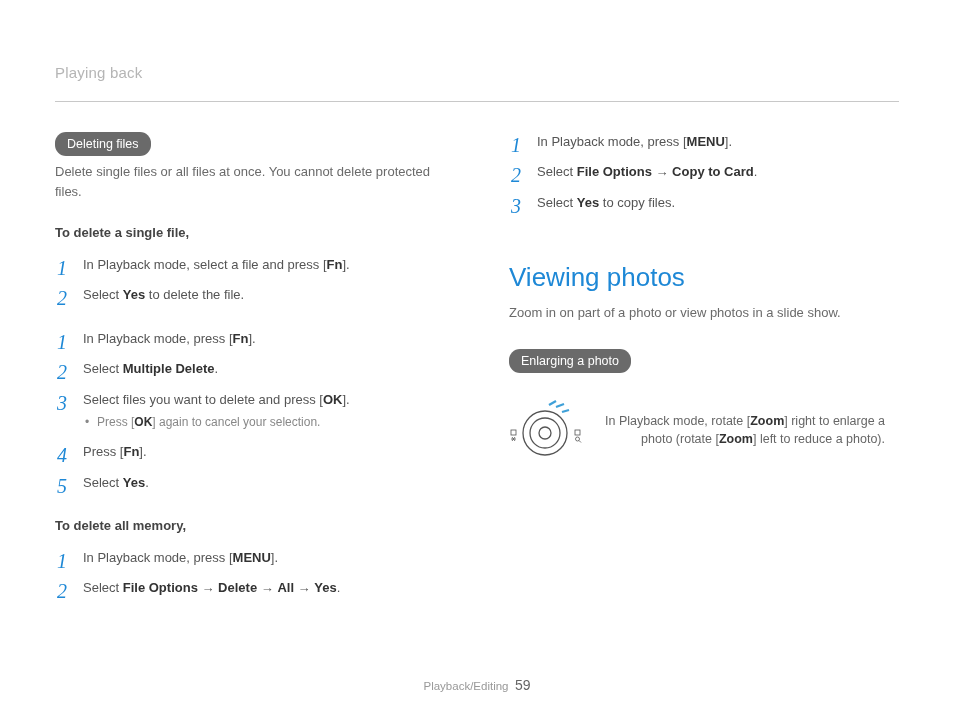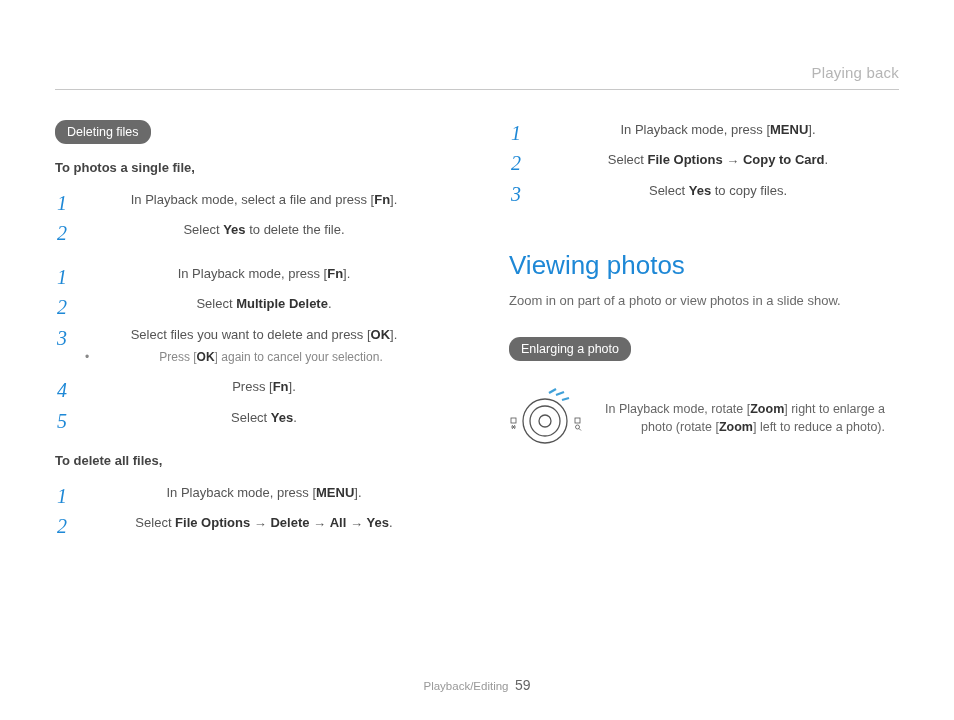--- a/index.html
+++ b/index.html
@@ -14,24 +14,23 @@
     line-height: 1.5;
   }
   .page {
     padding: 62px 55px 40px 55px;
   }
   .running-header {
     color: #b5b5b5;
     font-size: 15px;
     font-weight: 300;
     border-bottom: 1px solid #c8c8c8;
-    padding-bottom: 4px;
+    padding-bottom: 16px;
     margin-bottom: 30px;
     letter-spacing: 0.2px;
-    text-align: right;
   }
   .cols {
     display: flex;
     gap: 64px;
   }
   .col {
     flex: 1;
     min-width: 0;
   }
   .pill {
@@ -53,21 +52,20 @@
     font-weight: bold;
     color: #444;
     margin-top: 8px;
     margin-bottom: 12px;
     font-size: 13px;
   }
   ol.steps {
     list-style: none;
     counter-reset: step;
     margin-bottom: 24px;
-    text-align: center;
   }
   ol.steps > li {
     counter-increment: step;
     position: relative;
     padding-left: 28px;
     margin-bottom: 11px;
     color: #555;
     font-size: 13px;
   }
   ol.steps > li::before {
@@ -136,22 +134,23 @@
 </head>
 <body>
 
 <div class="page">
   <div class="running-header">Playing back</div>
 
   <div class="cols">
 
     <div class="col">
       <div class="pill">Deleting files</div>
-
-      <p class="subhead">To photos a single file,</p>
+      <p class="intro">Delete single files or all files at once. You cannot delete protected files.</p>
+
+      <p class="subhead">To delete a single file,</p>
       <ol class="steps">
         <li>
           <span>In Playback mode, select a file and press [</span><span class="key">Fn</span><span>].</span>
         </li>
         <li>
           <span>Select </span><span class="bold">Yes</span><span> to delete the file.</span>
         </li>
       </ol>
 
       <ol class="steps">
@@ -168,21 +167,21 @@
           </span>
         </li>
         <li>
           <span>Press [</span><span class="key">Fn</span><span>].</span>
         </li>
         <li>
           <span>Select </span><span class="bold">Yes</span><span>.</span>
         </li>
       </ol>
 
-      <p class="subhead">To delete all files,</p>
+      <p class="subhead">To delete all memory,</p>
       <ol class="steps">
         <li>
           <span>In Playback mode, press [</span><span class="key">MENU</span><span>].</span>
         </li>
         <li>
           <span>Select </span><span class="bold">File Options</span><span class="arrow"> → </span><span class="bold">Delete</span><span class="arrow"> → </span><span class="bold">All</span><span class="arrow"> → </span><span class="bold">Yes</span><span>.</span>
         </li>
       </ol>
     </div>
 

